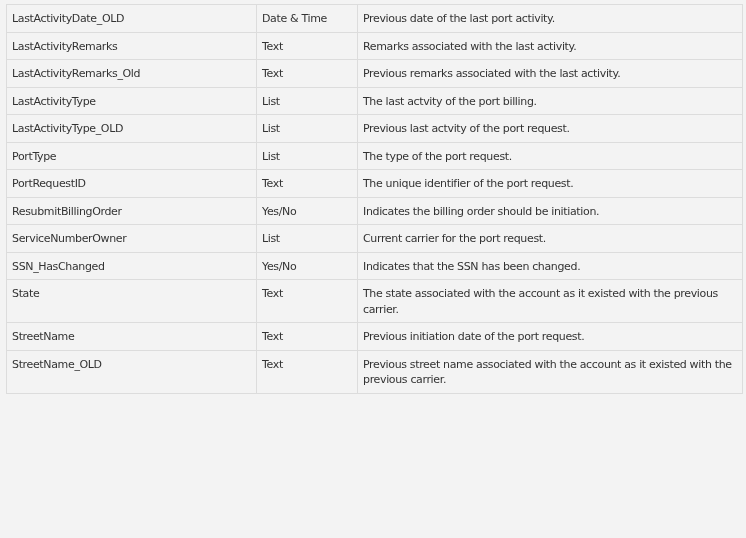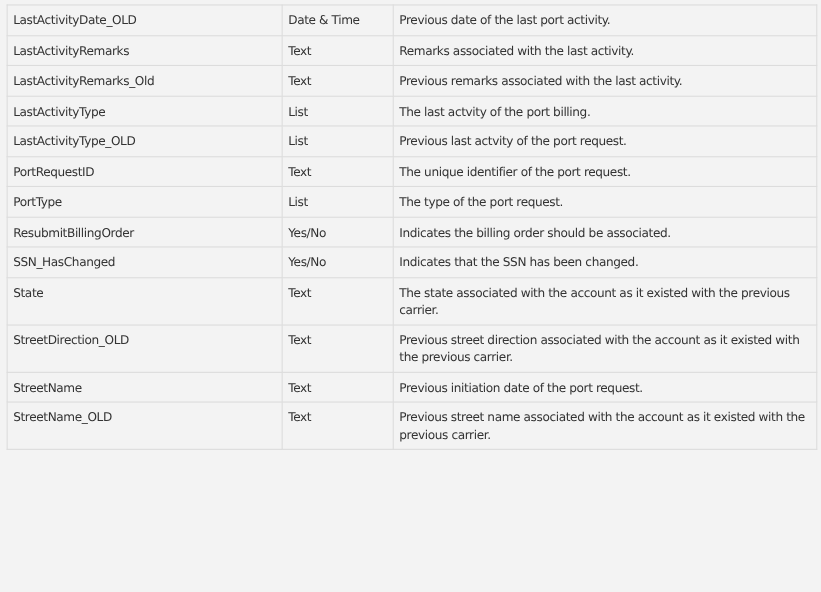--- a/index.html
+++ b/index.html
@@ -78,48 +78,48 @@
           <td>LastActivityType</td>
           <td>List</td>
           <td>The last actvity of the port billing.</td>
         </tr>
         <tr class="single">
           <td>LastActivityType_OLD</td>
           <td>List</td>
           <td>Previous last actvity of the port request.</td>
         </tr>
         <tr class="single">
+          <td>PortType</td>
+          <td>List</td>
+          <td>The type of the port request.</td>
+        </tr>
+        <tr class="single">
           <td>PortRequestID</td>
           <td>Text</td>
           <td>The unique identifier of the port request.</td>
         </tr>
         <tr class="single">
-          <td>PortType</td>
-          <td>List</td>
-          <td>The type of the port request.</td>
+          <td>ResubmitBillingOrder</td>
+          <td>Yes/No</td>
+          <td>Indicates the billing order should be initiation.</td>
         </tr>
         <tr class="single">
-          <td>ResubmitBillingOrder</td>
-          <td>Yes/No</td>
-          <td>Indicates the billing order should be associated.</td>
+          <td>ServiceNumberOwner</td>
+          <td>List</td>
+          <td>Current carrier for the port request.</td>
         </tr>
         <tr class="single">
           <td>SSN_HasChanged</td>
           <td>Yes/No</td>
           <td>Indicates that the SSN has been changed.</td>
         </tr>
         <tr class="double">
           <td>State</td>
           <td>Text</td>
           <td>The state associated with the account as it existed with the previous carrier.</td>
-        </tr>
-        <tr class="double">
-          <td>StreetDirection_OLD</td>
-          <td>Text</td>
-          <td>Previous street direction associated with the account as it existed with the previous carrier.</td>
         </tr>
         <tr class="single">
           <td>StreetName</td>
           <td>Text</td>
           <td>Previous initiation date of the port request.</td>
         </tr>
         <tr class="double">
           <td>StreetName_OLD</td>
           <td>Text</td>
           <td>Previous street name associated with the account as it existed with the previous carrier.</td>

